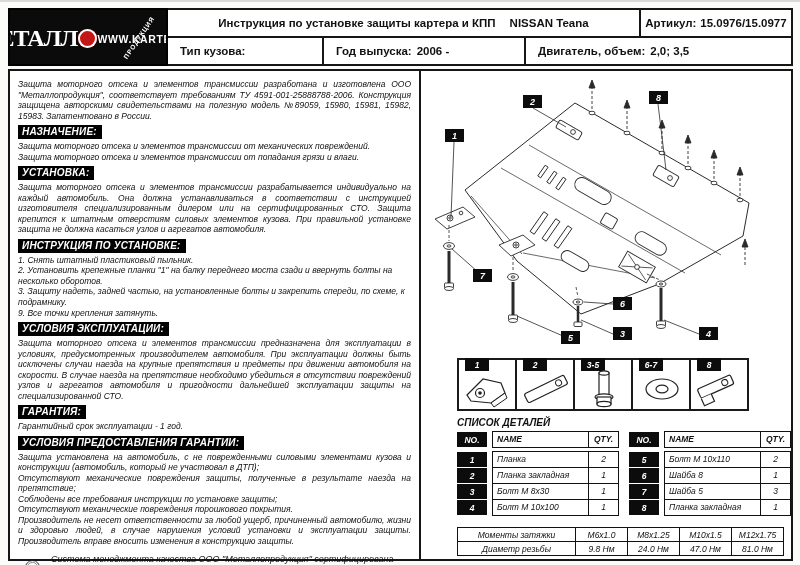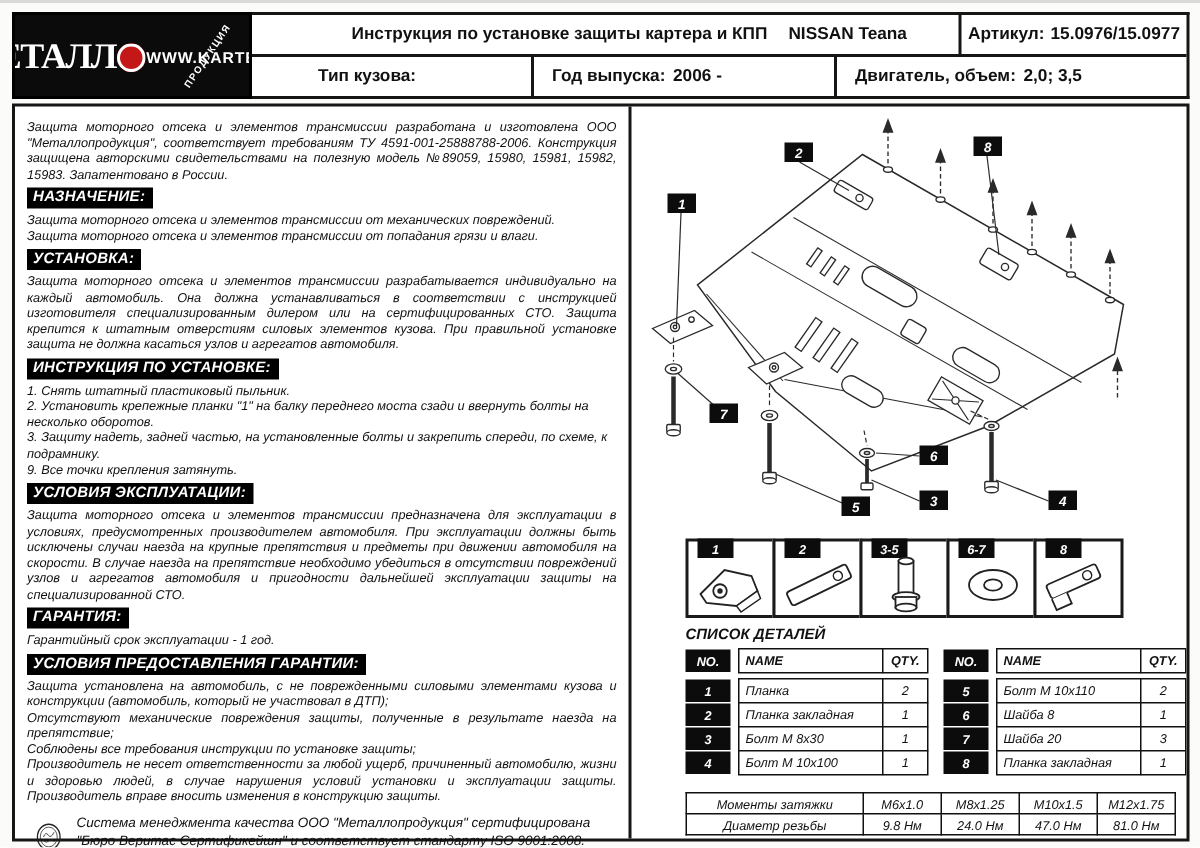--- a/index.html
+++ b/index.html
@@ -21,21 +21,21 @@
   .logo-disc {
     width:19px; height:19px; border-radius:50%; background:#c41818; margin-left:1px;
     box-shadow: inset 0 0 0 2px #fff, inset 0 0 0 5px #c41818; display:inline-block;
   }
   .logo-diag {
     position:absolute; right:2px; top:24px; color:#fff; font-size:6.5px; font-weight:bold;
     letter-spacing:1px; transform:rotate(-56deg); transform-origin:center;
   }
   .logo-site { font-size:10.5px; font-weight:bold; letter-spacing:.6px; margin-top:3px; }
   .header-cells { flex:1; display:flex; flex-direction:column; border:2px solid #161616; border-left:none; background:#fff; }
-  .hrow { flex:1; display:flex;padding-left:32px; }
+  .hrow { flex:1; display:flex; }
   .hrow.top { border-bottom:2px solid #161616; }
   .cell { display:flex; align-items:center; font-weight:bold; font-size:11.5px; }
   .title-cell { flex:1; justify-content:center; gap:14px; border-right:2px solid #161616; }
   .article-cell { width:150px; justify-content:center; gap:4px; }
   .body-cell { width:156px; border-right:2px solid #161616; padding-left:12px; gap:5px; }
   .year-cell { width:202px; border-right:2px solid #161616; padding-left:12px; gap:5px; }
   .engine-cell { flex:1; padding-left:12px; gap:5px; }
   
   .main {
     position:absolute; left:8px; top:67px; width:785px; height:492px;
@@ -144,20 +144,21 @@
       <div class="sec-h">УСЛОВИЯ ЭКСПЛУАТАЦИИ:</div>
       <p class="para">Защита моторного отсека и элементов трансмиссии предназначена для эксплуатации в условиях, предусмотренных производителем автомобиля. При эксплуатации должны быть исключены случаи наезда на крупные препятствия и предметы при движении автомобиля на скорости. В случае наезда на препятствие необходимо убедиться в отсутствии повреждений узлов и агрегатов автомобиля и пригодности дальнейшей эксплуатации защиты на специализированной СТО.</p>
 
       <div class="sec-h">ГАРАНТИЯ:</div>
       <div class="line">Гарантийный срок эксплуатации - 1 год.</div>
 
       <div class="sec-h">УСЛОВИЯ ПРЕДОСТАВЛЕНИЯ ГАРАНТИИ:</div>
       <p class="para">Защита установлена на автомобиль, с не поврежденными силовыми элементами кузова и конструкции (автомобиль, который не участвовал в ДТП);</p>
       <p class="para">Отсутствуют механические повреждения защиты, полученные в результате наезда на препятствие;</p>
       <p class="para">Соблюдены все требования инструкции по установке защиты;</p>
+      <p class="para">Отсутствуют механические повреждения порошкового покрытия.</p>
       <p class="para">Производитель не несет ответственности за любой ущерб, причиненный автомобилю,  жизни и здоровью людей, в случае нарушения условий установки и эксплуатации защиты. Производитель вправе вносить изменения в конструкцию защиты.</p>
 
       <div class="iso">
         <svg width="27" height="30" viewBox="0 0 27 30">
           <ellipse cx="13.5" cy="15" rx="12" ry="13.5" fill="none" stroke="#222" stroke-width="1.4"></ellipse>
           <ellipse cx="13.5" cy="15" rx="9" ry="10.5" fill="none" stroke="#222" stroke-width="0.8"></ellipse>
           <path d="M8,15 q2,-6 5,-2 q3,4 6,-3 M8,19 q3,3 6,0 q3,-3 5,1" fill="none" stroke="#222" stroke-width="0.9"></path>
         </svg>
         <div class="iso-text">Система менеджмента качества ООО "Металлопродукция" сертифицирована "Бюро Веритас Сертификейшн" и соответствует стандарту ISO 9001:2008.</div>
       </div>
@@ -406,21 +407,21 @@
             <div class="pname">Болт М 10х110</div>
             <div class="pqty">2</div>
           </div>
           <div class="prow">
             <div class="pno">6</div>
             <div class="pname">Шайба 8</div>
             <div class="pqty">1</div>
           </div>
           <div class="prow">
             <div class="pno">7</div>
-            <div class="pname">Шайба 20</div>
+            <div class="pname">Шайба 5</div>
             <div class="pqty">3</div>
           </div>
           <div class="prow">
             <div class="pno">8</div>
             <div class="pname">Планка закладная</div>
             <div class="pqty">1</div>
           </div>
         </div>
       </div>
 

